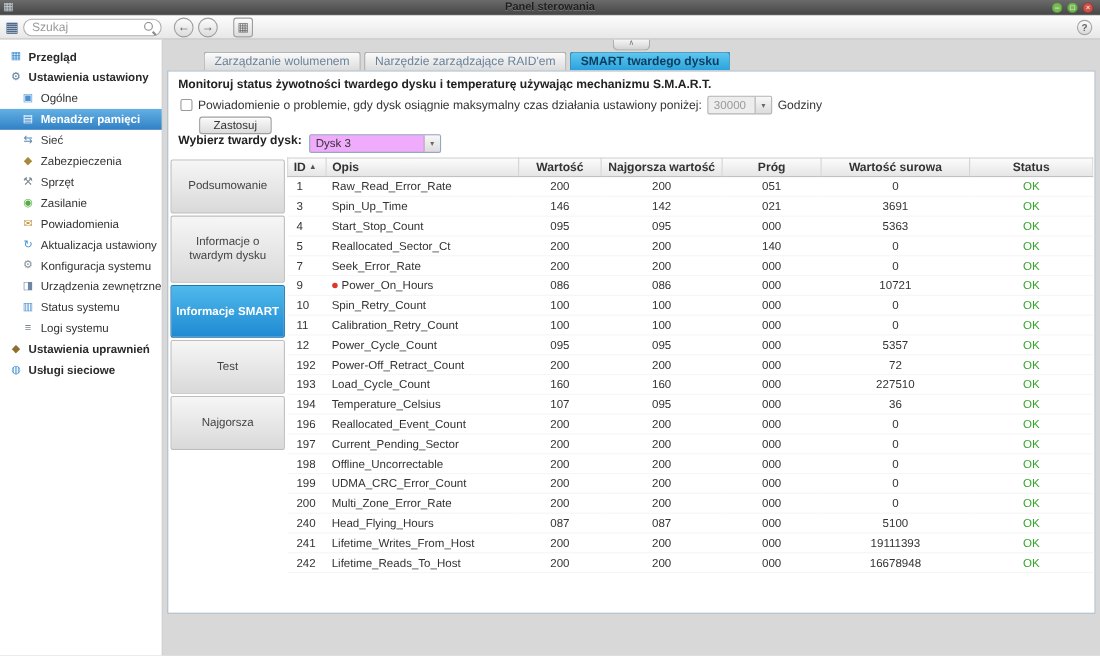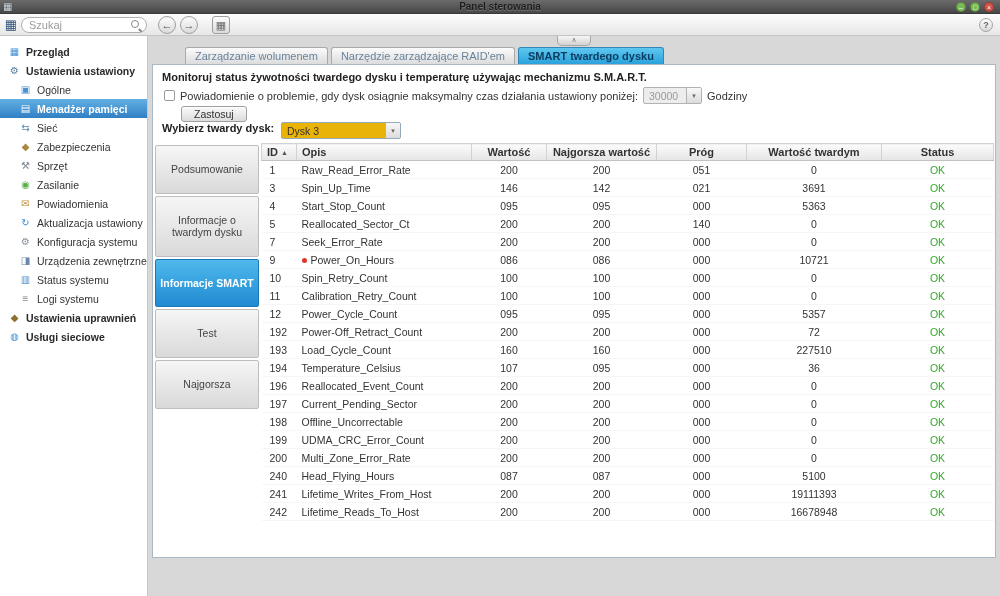--- a/index.html
+++ b/index.html
@@ -50,21 +50,21 @@
 
   .content{position:absolute;left:4px;right:4px;top:28px;bottom:38px;background:#fff;border:1px solid #a9b9c6;}
   .footer{position:absolute;left:0;right:0;bottom:0;height:38px;}
 
   .intro{position:absolute;left:9px;top:6px;font-weight:bold;color:#222;}
   .notify-row{position:absolute;left:11px;top:22px;display:flex;align-items:center;gap:5px;white-space:nowrap;}
   .checkbox{width:11px;height:11px;border:1px solid #9a9a9a;border-radius:2px;background:#fff;flex:none;}
   .select{display:inline-flex;align-items:center;height:17px;border:1px solid #b2b2b2;border-radius:2px;overflow:hidden;background:#ededed;}
   .select .val{padding:0 5px;font-size:10.5px;color:#999;min-width:42px;}
   .select .arrow{width:15px;align-self:stretch;border-left:1px solid #b2b2b2;background:linear-gradient(#f8f8f8,#dcdcdc);font-size:7px;color:#666;display:flex;align-items:center;justify-content:center;}
-  .select.enabled{background:#eab308;border-color:#94aabb;}
+  .select.enabled{background:#f0abfc;border-color:#94aabb;}
   .select.enabled .val{color:#333;min-width:103px;}
   .apply-btn{position:absolute;left:28px;top:41px;height:16px;padding:0 12px;background:linear-gradient(#fafafa,#dcdcdc);border:1px solid #9f9f9f;border-radius:3px;box-shadow:inset 0 1px 0 #fff;font-family:inherit;font-size:10.5px;color:#333;line-height:14px;}
   .disk-row{position:absolute;left:9px;top:57px;display:flex;align-items:flex-start;}
   .disk-row .lbl{font-weight:bold;width:119px;color:#222;}
 
   .subnav{position:absolute;left:2px;top:80px;width:104px;display:flex;flex-direction:column;gap:2px;}
   .subnav-btn{min-height:20px;display:flex;align-items:center;justify-content:center;text-align:center;background:linear-gradient(#f6f6f6,#d9d9d9);border:1px solid #bdbdbd;border-radius:2px;color:#444;font-size:10.5px;line-height:1.2;padding:17px 4px;}
   .subnav-btn.active{background:linear-gradient(#4fb9ec,#1f8ad2);border-color:#1c77b5;color:#fff;font-weight:bold;}
 
   .table-wrap{position:absolute;left:108px;top:78px;right:1px;bottom:1px;background:#fff;overflow:hidden;}
@@ -236,21 +236,21 @@
               <col class="c5">
               <col class="c6">
           </colgroup>
           <thead>
             <tr>
                 <th>ID<span class="sort">▲</span></th>
                 <th>Opis</th>
                 <th>Wartość</th>
                 <th>Najgorsza wartość</th>
                 <th>Próg</th>
-                <th>Wartość twardym</th>
+                <th>Wartość surowa</th>
                 <th>Status</th>
               </tr>
           </thead>
           <tbody>
               <tr>
                 <td>1</td>
                 <td>Raw_Read_Error_Rate</td>
                 <td>200</td>
                 <td>200</td>
                 <td>051</td>

